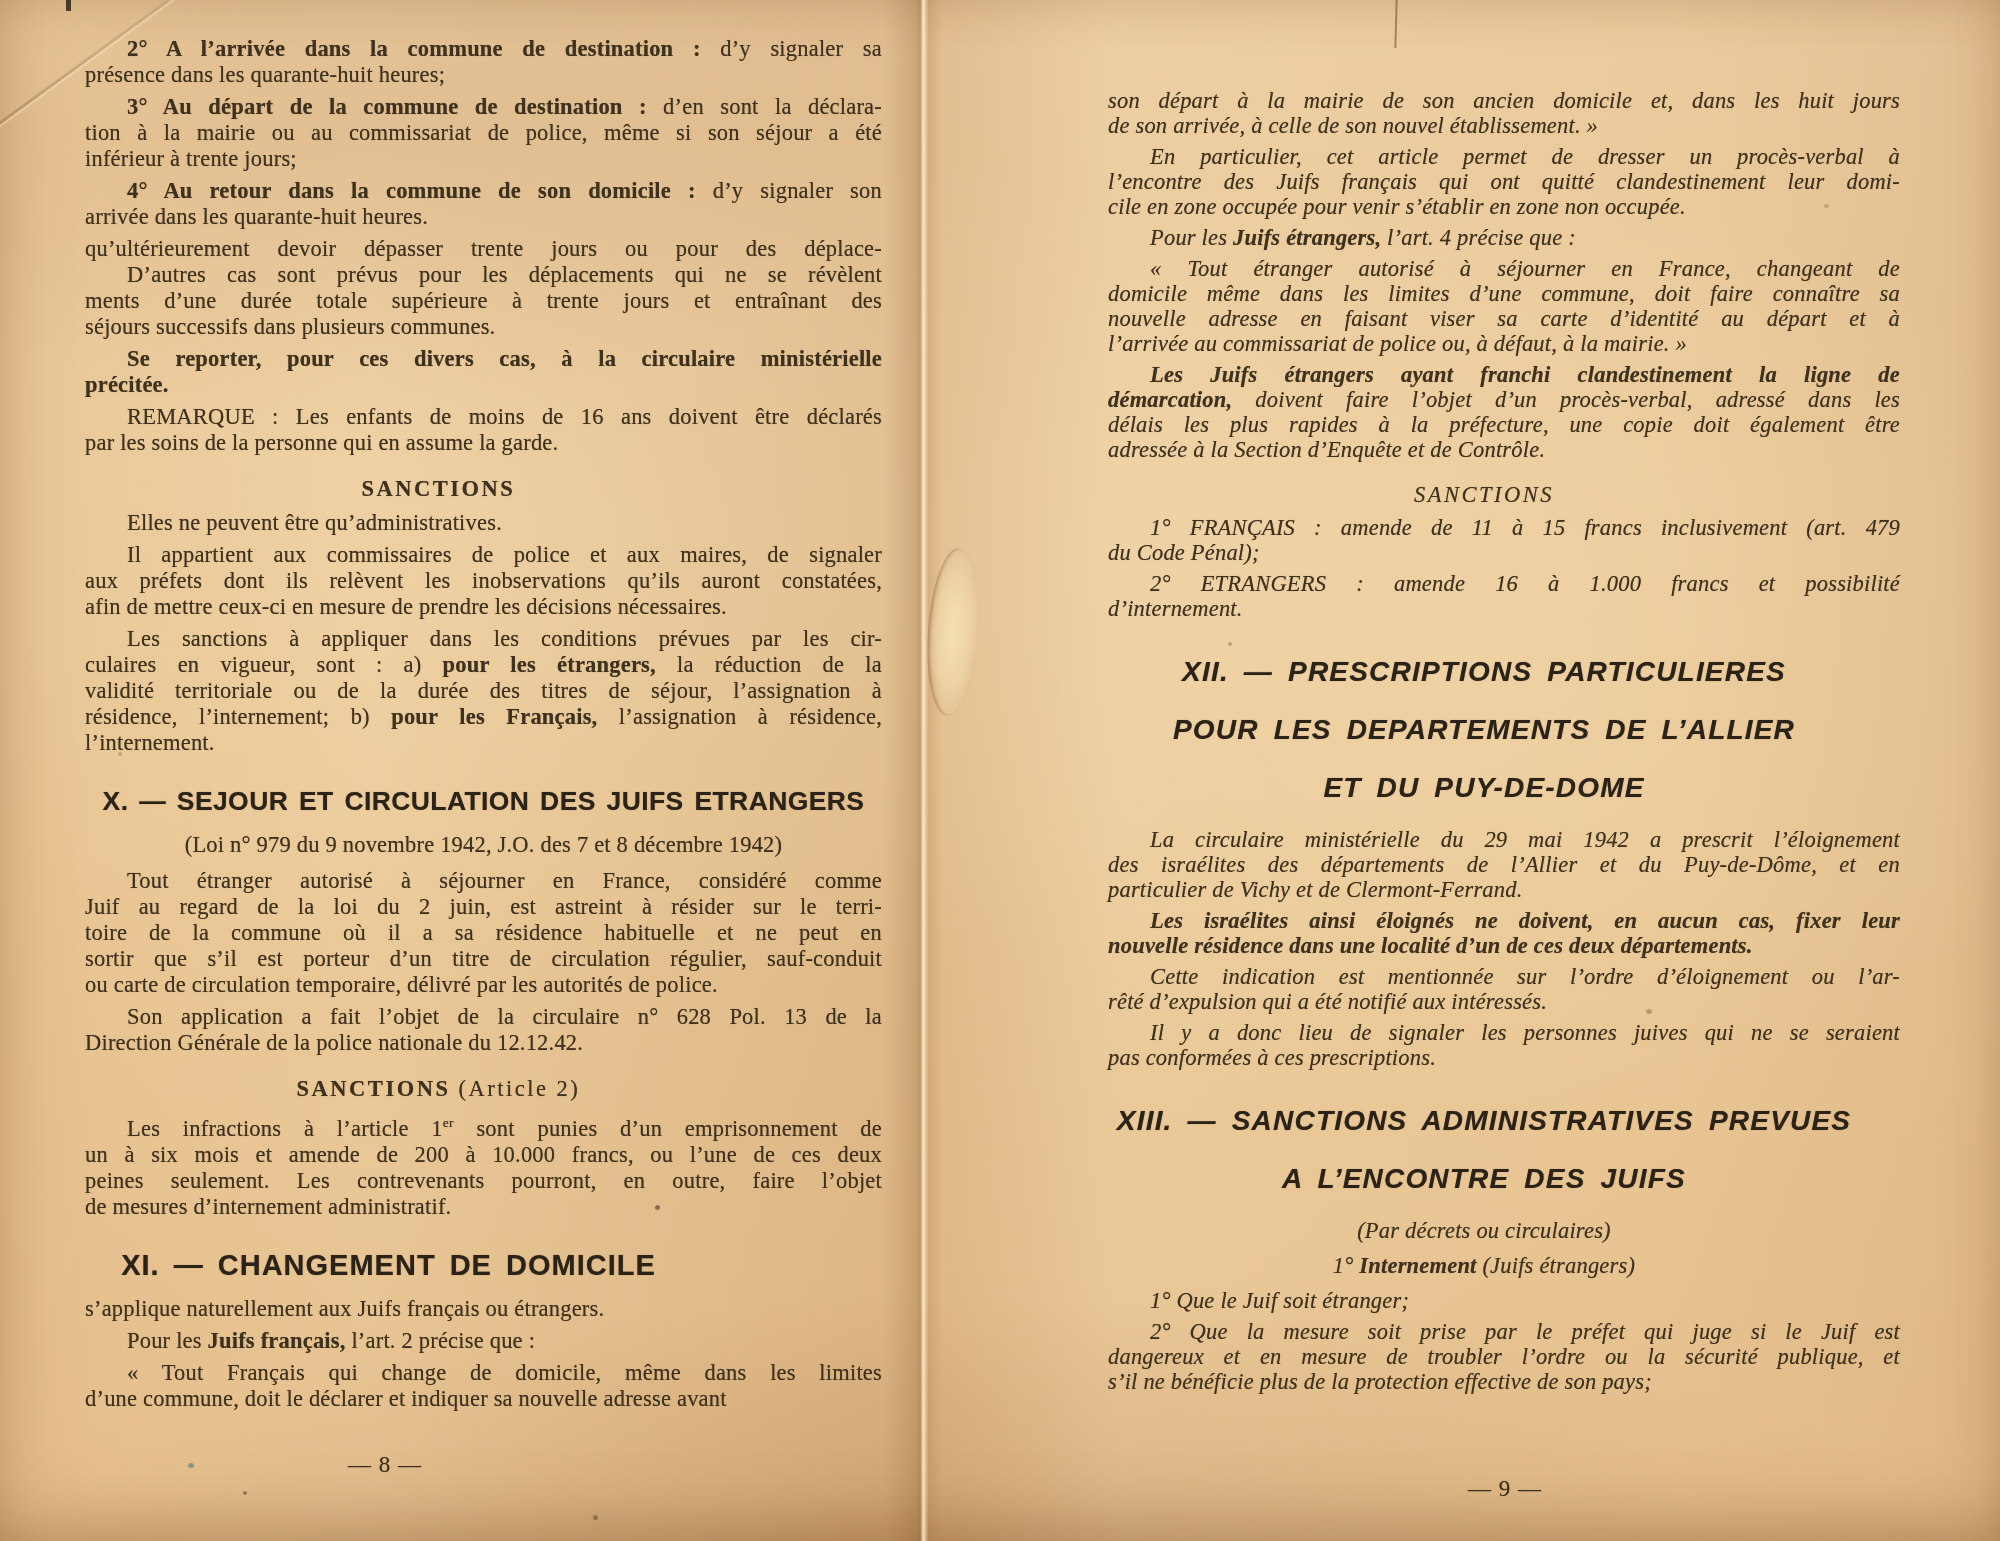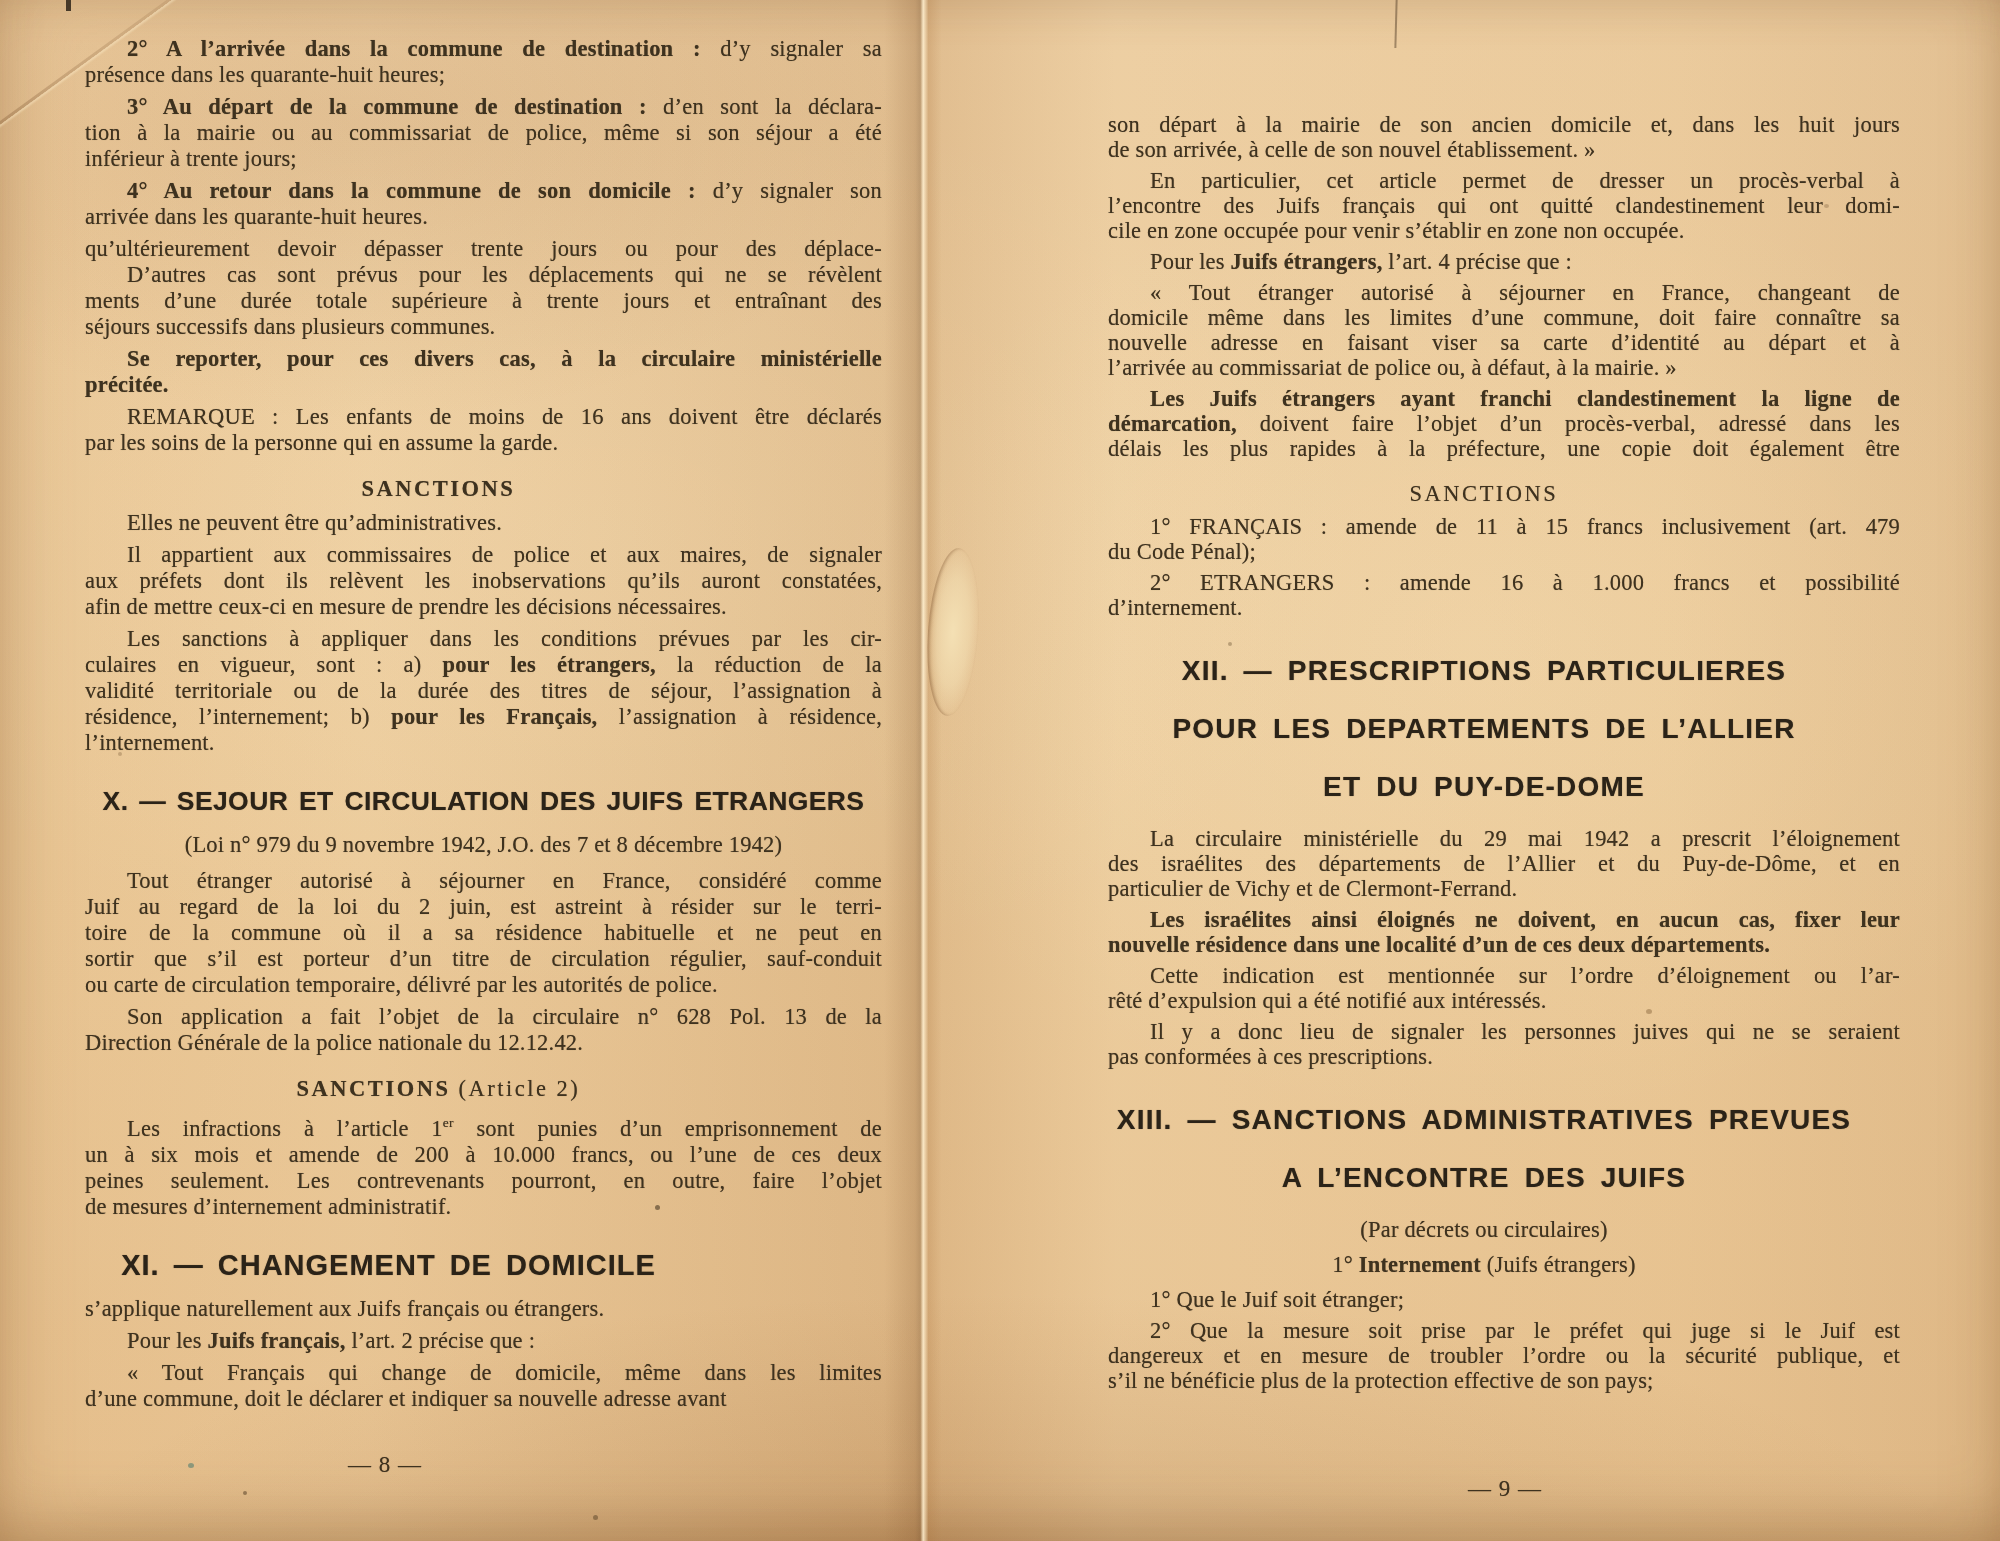--- a/index.html
+++ b/index.html
@@ -29,21 +29,21 @@
     background:radial-gradient(ellipse at 50% 50%, #f4e0b4 0%, rgba(244,224,180,.55) 45%, transparent 72%);
     box-shadow:inset 2px 0 3px rgba(110,70,35,.35);}
   .creaseTL{position:absolute;left:-40px;top:150px;width:360px;height:3px;
     transform:rotate(-36deg);transform-origin:left top;
     background:linear-gradient(90deg,rgba(110,70,35,.32),rgba(110,70,35,.10) 80%,transparent);
     box-shadow:0 2px 2px rgba(255,240,205,.45);}
   .scratchTR{position:absolute;left:1395px;top:0;width:2px;height:48px;background:rgba(70,50,30,.45);transform:rotate(1.5deg);}
   .tickTop{position:absolute;left:66px;top:0;width:5px;height:11px;background:rgba(35,26,16,.8);}
   .speck{position:absolute;border-radius:50%;}
   .colL{position:absolute;left:85px;top:0;width:797px;padding-top:36px;}
-  .colR{position:absolute;left:1108px;top:0;width:792px;padding-top:112px;}
+  .colR{position:absolute;left:1108px;top:0;width:792px;padding-top:88px;font-style:italic;}
   .ln{font-size:22.5px;line-height:26px;letter-spacing:.2px;
       text-align:justify;text-align-last:justify;
       text-shadow:0 0 .7px rgba(55,40,25,.55);}
   .colR .ln{line-height:25px;}
   .ln.last{text-align-last:left;}
   .ln.ind{text-indent:42px;}
   .blk{margin:0 0 6px 0;}
   .bd{font-weight:700;}
   sup{font-size:.6em;}
   .ctr .ln{text-align:center;text-align-last:center;text-indent:0;}
@@ -190,20 +190,21 @@
       <div class="blk body">
         <div class="ln ind"><span>« Tout étranger autorisé à séjourner en France, changeant de</span></div>
         <div class="ln"><span>domicile même dans les limites d’une commune, doit faire connaître sa</span></div>
         <div class="ln"><span>nouvelle adresse en faisant viser sa carte d’identité au départ et à</span></div>
         <div class="ln last"><span>l’arrivée au commissariat de police ou, à défaut, à la mairie. »</span></div>
       </div>
       <div class="blk body">
         <div class="ln ind"><span class="bd">Les Juifs étrangers ayant franchi clandestinement la ligne de</span></div>
         <div class="ln"><span class="bd">démarcation,</span><span> doivent faire l’objet d’un procès-verbal, adressé dans les</span></div>
         <div class="ln"><span>délais les plus rapides à la préfecture, une copie doit également être</span></div>
+        <div class="ln last"><span>adressée à la Section d’Enquête et de Contrôle.</span></div>
       </div>
       <div class="blk ctr sanc">
         <div class="ln last"><span>SANCTIONS</span></div>
       </div>
       <div class="blk body">
         <div class="ln ind"><span>1° FRANÇAIS : amende de 11 à 15 francs inclusivement (art. 479</span></div>
         <div class="ln last"><span>du Code Pénal);</span></div>
       </div>
       <div class="blk body parGap">
         <div class="ln ind"><span>2° ETRANGERS : amende 16 à 1.000 francs et possibilité</span></div>

